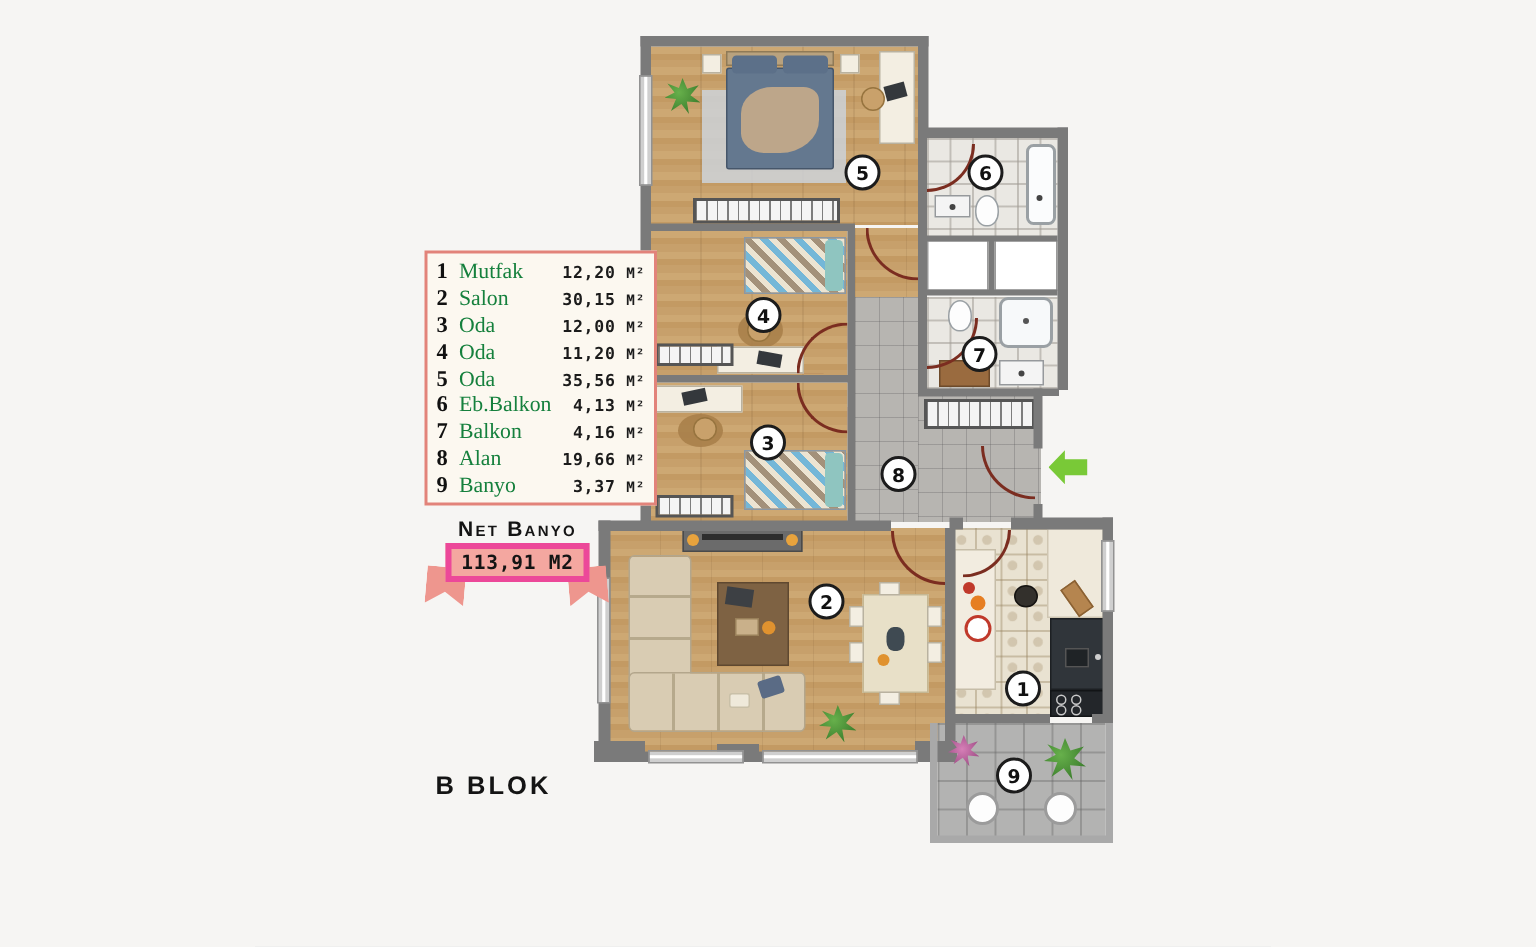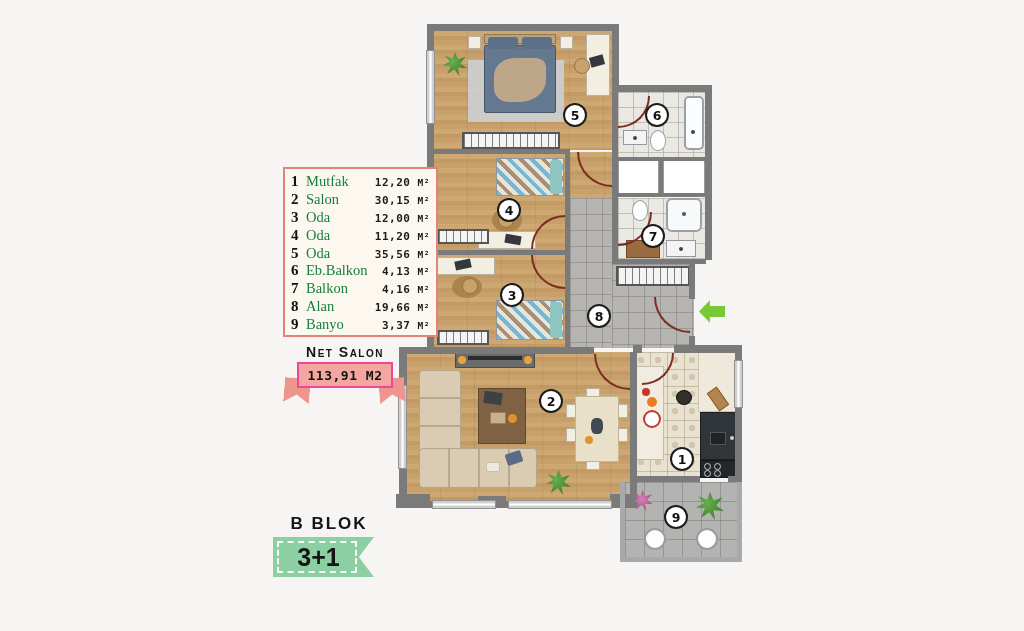--- a/index.html
+++ b/index.html
@@ -11,21 +11,21 @@
             padding:4px 6px 2px 6px; display:flex; flex-direction:column; justify-content:space-between; z-index:20; }
   .lrow  { display:flex; align-items:baseline; line-height:17px; white-space:nowrap; }
   .lnum  { width:15px; font:bold 15px "Liberation Serif",serif; color:#111; }
   .lname { flex:1; font:14.5px "Liberation Serif",serif; color:#15803d; }
   .lval  { font:bold 11px "DejaVu Sans Mono",monospace; letter-spacing:.5px; color:#1b1b1b; text-align:center; }
   .lunit { font-size:9.5px; }
 
   .netlabel { position:absolute; left:289px; top:344px; width:112px; text-align:center;
               font:bold 14px "Liberation Sans",sans-serif; font-variant:small-caps; letter-spacing:1.5px; color:#141414; z-index:21; }
   .ribbon-body { position:absolute; left:297px; top:362px; width:96px; height:26px; box-sizing:border-box;
-                 background:#f4a7a0; border:2px solid #ec4899; z-index:21;
+                 background:#f4a7a0; border:4px solid #ec4899; z-index:21;
                  font:bold 13px "DejaVu Sans Mono",monospace; color:#141414;
                  display:flex; align-items:center; justify-content:center; letter-spacing:.5px; }
   .ribbon-tail { position:absolute; width:26px; height:25px; background:#ee968e; z-index:20;
                  clip-path:polygon(0 0,100% 0,100% 100%,50% 66%,0 100%); }
   .rt-l { left:284px; top:378px; transform:rotate(5deg); }
   .rt-r { left:379px; top:378px; transform:rotate(-5deg); }
 
   .bloklabel { position:absolute; left:283px; top:514px; width:92px; text-align:center;
                font:bold 17px "Liberation Sans",sans-serif; letter-spacing:2px; color:#141414; z-index:21; }
   .greenribbon { position:absolute; left:273px; top:537px; width:101px; height:40px; background:#8ccfa3;
@@ -131,30 +131,26 @@
         <span class="lname">Alan</span>
         <span class="lval"><span>19,66</span> <span class="lunit">M²</span></span>
       </div>
     <div class="lrow">
         <span class="lnum">9</span>
         <span class="lname">Banyo</span>
         <span class="lval"><span>3,37</span> <span class="lunit">M²</span></span>
       </div>
   </div>
 
-  <div class="netlabel">Net Salon</div>
+  <div class="netlabel">Net Banyo</div>
   <div class="ribbon-tail rt-l"></div>
   <div class="ribbon-tail rt-r"></div>
   <div class="ribbon-body">113,91 M2</div>
 
   <div class="bloklabel">B BLOK</div>
-  <div class="greenribbon">
-    <div class="gr-dash"></div>
-    <span class="gr-text">3+1</span>
-  </div>
 
   <div class="wood" style="left:433px;top:31px;width:179px;height:119px;"></div>
   <div class="wood" style="left:570px;top:152px;width:42px;height:46px;"></div>
   <div class="wood" style="left:433px;top:154px;width:132px;height:97px;"></div>
   <div class="wood" style="left:433px;top:255px;width:132px;height:93px;"></div>
   <div class="wood" style="left:406px;top:352px;width:225px;height:150px;"></div>
   <div class="tileBath" style="left:618px;top:92px;width:87px;height:66px;"></div>
   <div class="closet" style="left:618px;top:160px;width:41px;height:34px;"></div>
   <div class="closet" style="left:663px;top:160px;width:42px;height:34px;"></div>
   <div class="tileBath" style="left:618px;top:198px;width:87px;height:62px;"></div>

